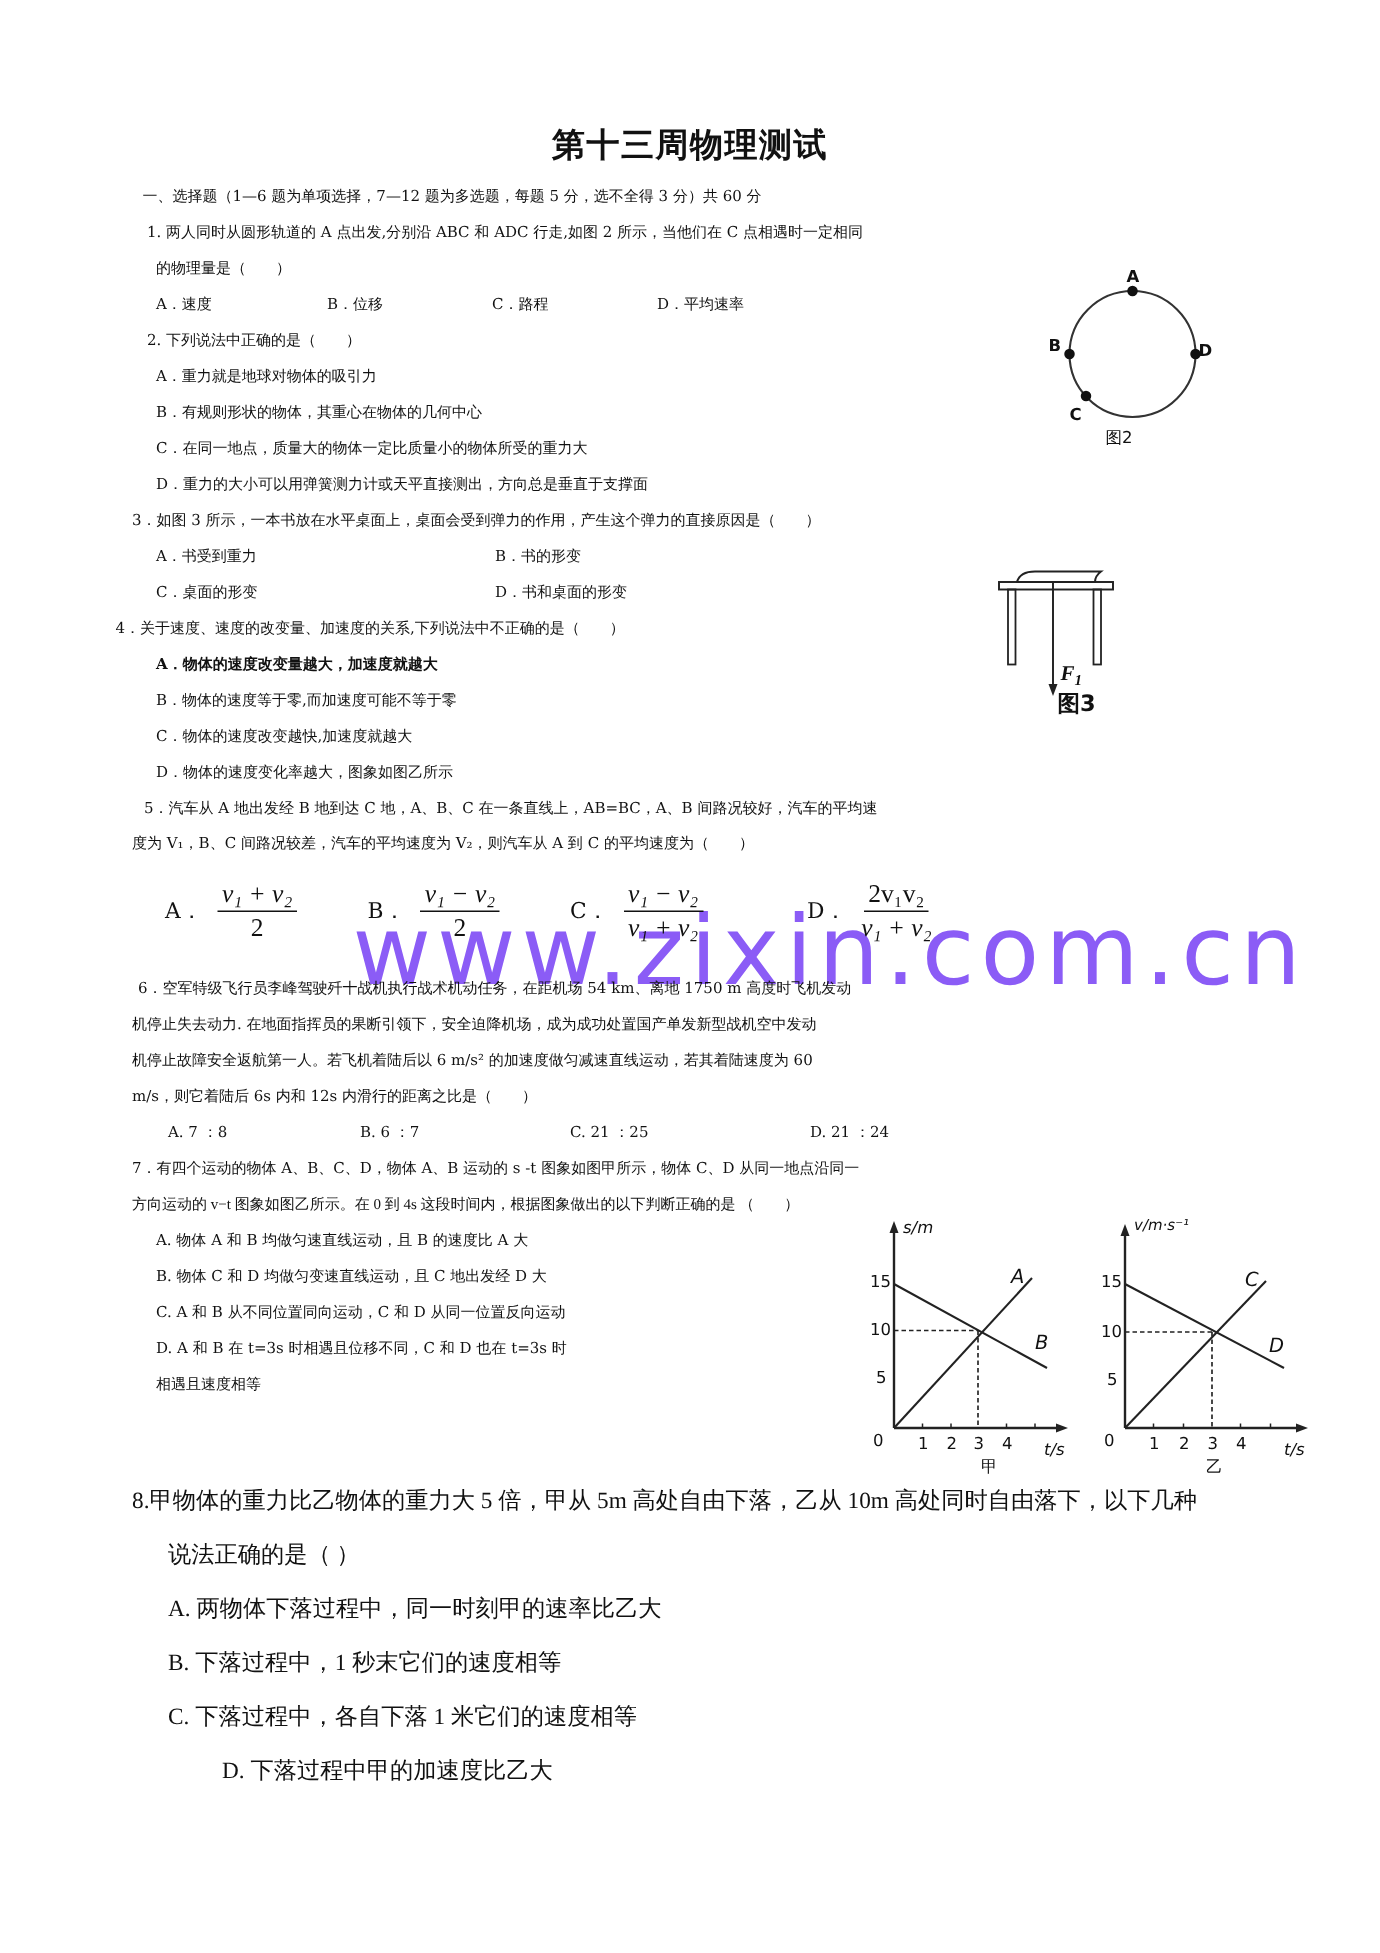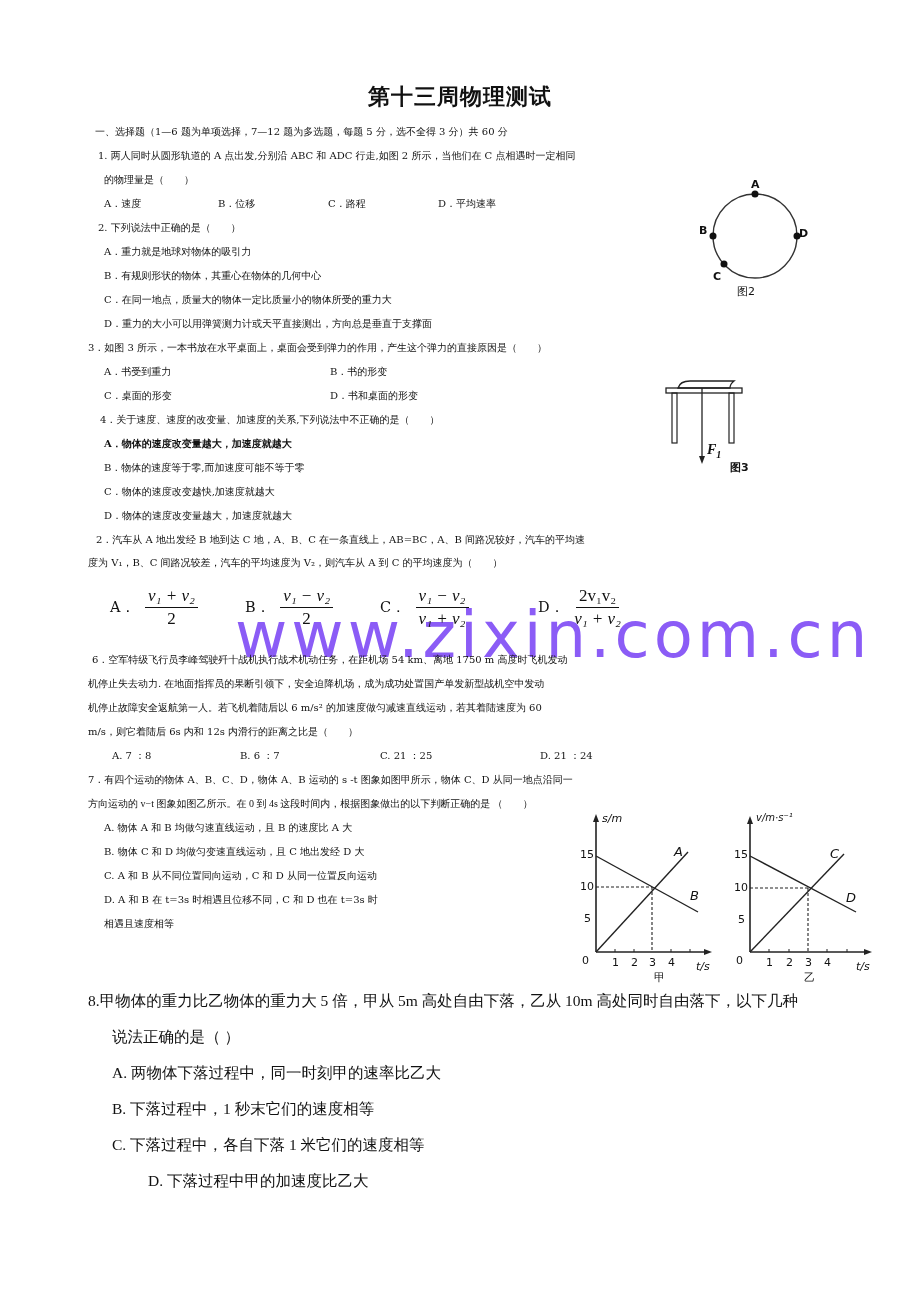--- a/index.html
+++ b/index.html
@@ -68,30 +68,30 @@
 <div class="abs fig" style="left:660px;top:378px;width:100px;height:100px;">
   <svg width="100" height="100" viewBox="0 0 100 100">
     <path d="M18 10 Q20 3 30 3 L74 3 Q70 6 70 10 Z" fill="none" stroke="#222" stroke-width="1.3"></path>
     <rect x="6" y="10" width="76" height="5" fill="none" stroke="#222" stroke-width="1.3"></rect>
     <rect x="12" y="15" width="5" height="50" fill="none" stroke="#222" stroke-width="1.2"></rect>
     <rect x="69" y="15" width="5" height="50" fill="none" stroke="#222" stroke-width="1.2"></rect>
     <line x1="42" y1="10" x2="42" y2="82" stroke="#222" stroke-width="1.3"></line>
     <polygon points="39,78 45,78 42,86" fill="#222"></polygon>
   </svg>
   <span class="abs" style="left:47px;top:64px;font-style:italic;font-weight:bold;font-size:14px;font-family:'Liberation Serif',serif;text-align:right;"><span>F</span><sub>1</sub></span>
-  <span class="abs" style="left:46px;top:82px;font-size:11px;font-family:'DejaVu Sans',sans-serif;font-weight:bold;padding-left:24px;">图3</span>
+  <span class="abs" style="left:21px;top:82px;font-size:15px;font-family:'DejaVu Sans',sans-serif;font-weight:bold;padding-left:24px;">图3</span>
 </div>
 
-<div class="abs t" style="left:100px;top:410px;">4．关于速度、速度的改变量、加速度的关系,下列说法中不正确的是（　　）</div>
+<div class="abs t" style="left:77px;top:410px;">4．关于速度、速度的改变量、加速度的关系,下列说法中不正确的是（　　）</div>
 <div class="abs t" style="left:104px;top:434px;font-weight:bold;">A．物体的速度改变量越大，加速度就越大</div>
 <div class="abs t" style="left:104px;top:458px;">B．物体的速度等于零,而加速度可能不等于零</div>
 <div class="abs t" style="left:104px;top:482px;">C．物体的速度改变越快,加速度就越大</div>
-<div class="abs t" style="left:104px;top:506px;">D．物体的速度改变量越大，加速度就越大</div>
+<div class="abs t" style="left:104px;top:506px;">D．物体的速度变化率越大，图象如图乙所示</div>
 
-<div class="abs t" style="left:96px;top:530px;">2．汽车从 A 地出发经 B 地到达 C 地，A、B、C 在一条直线上，AB=BC，A、B 间路况较好，汽车的平均速</div>
+<div class="abs t" style="left:96px;top:530px;">5．汽车从 A 地出发经 B 地到达 C 地，A、B、C 在一条直线上，AB=BC，A、B 间路况较好，汽车的平均速</div>
 <div class="abs t" style="left:88px;top:553px;">度为 V₁，B、C 间路况较差，汽车的平均速度为 V₂，则汽车从 A 到 C 的平均速度为（　　）</div>
 
 <div class="abs" style="left:110px;top:586px;">
   <span class="opt-label">A．</span><span class="frac">
       <span class="num">v₁ + v₂</span>
       <span class="den up">2</span>
     </span>
 </div>
 <div class="abs" style="left:245px;top:586px;">
   <span class="opt-label">B．</span><span class="frac">

